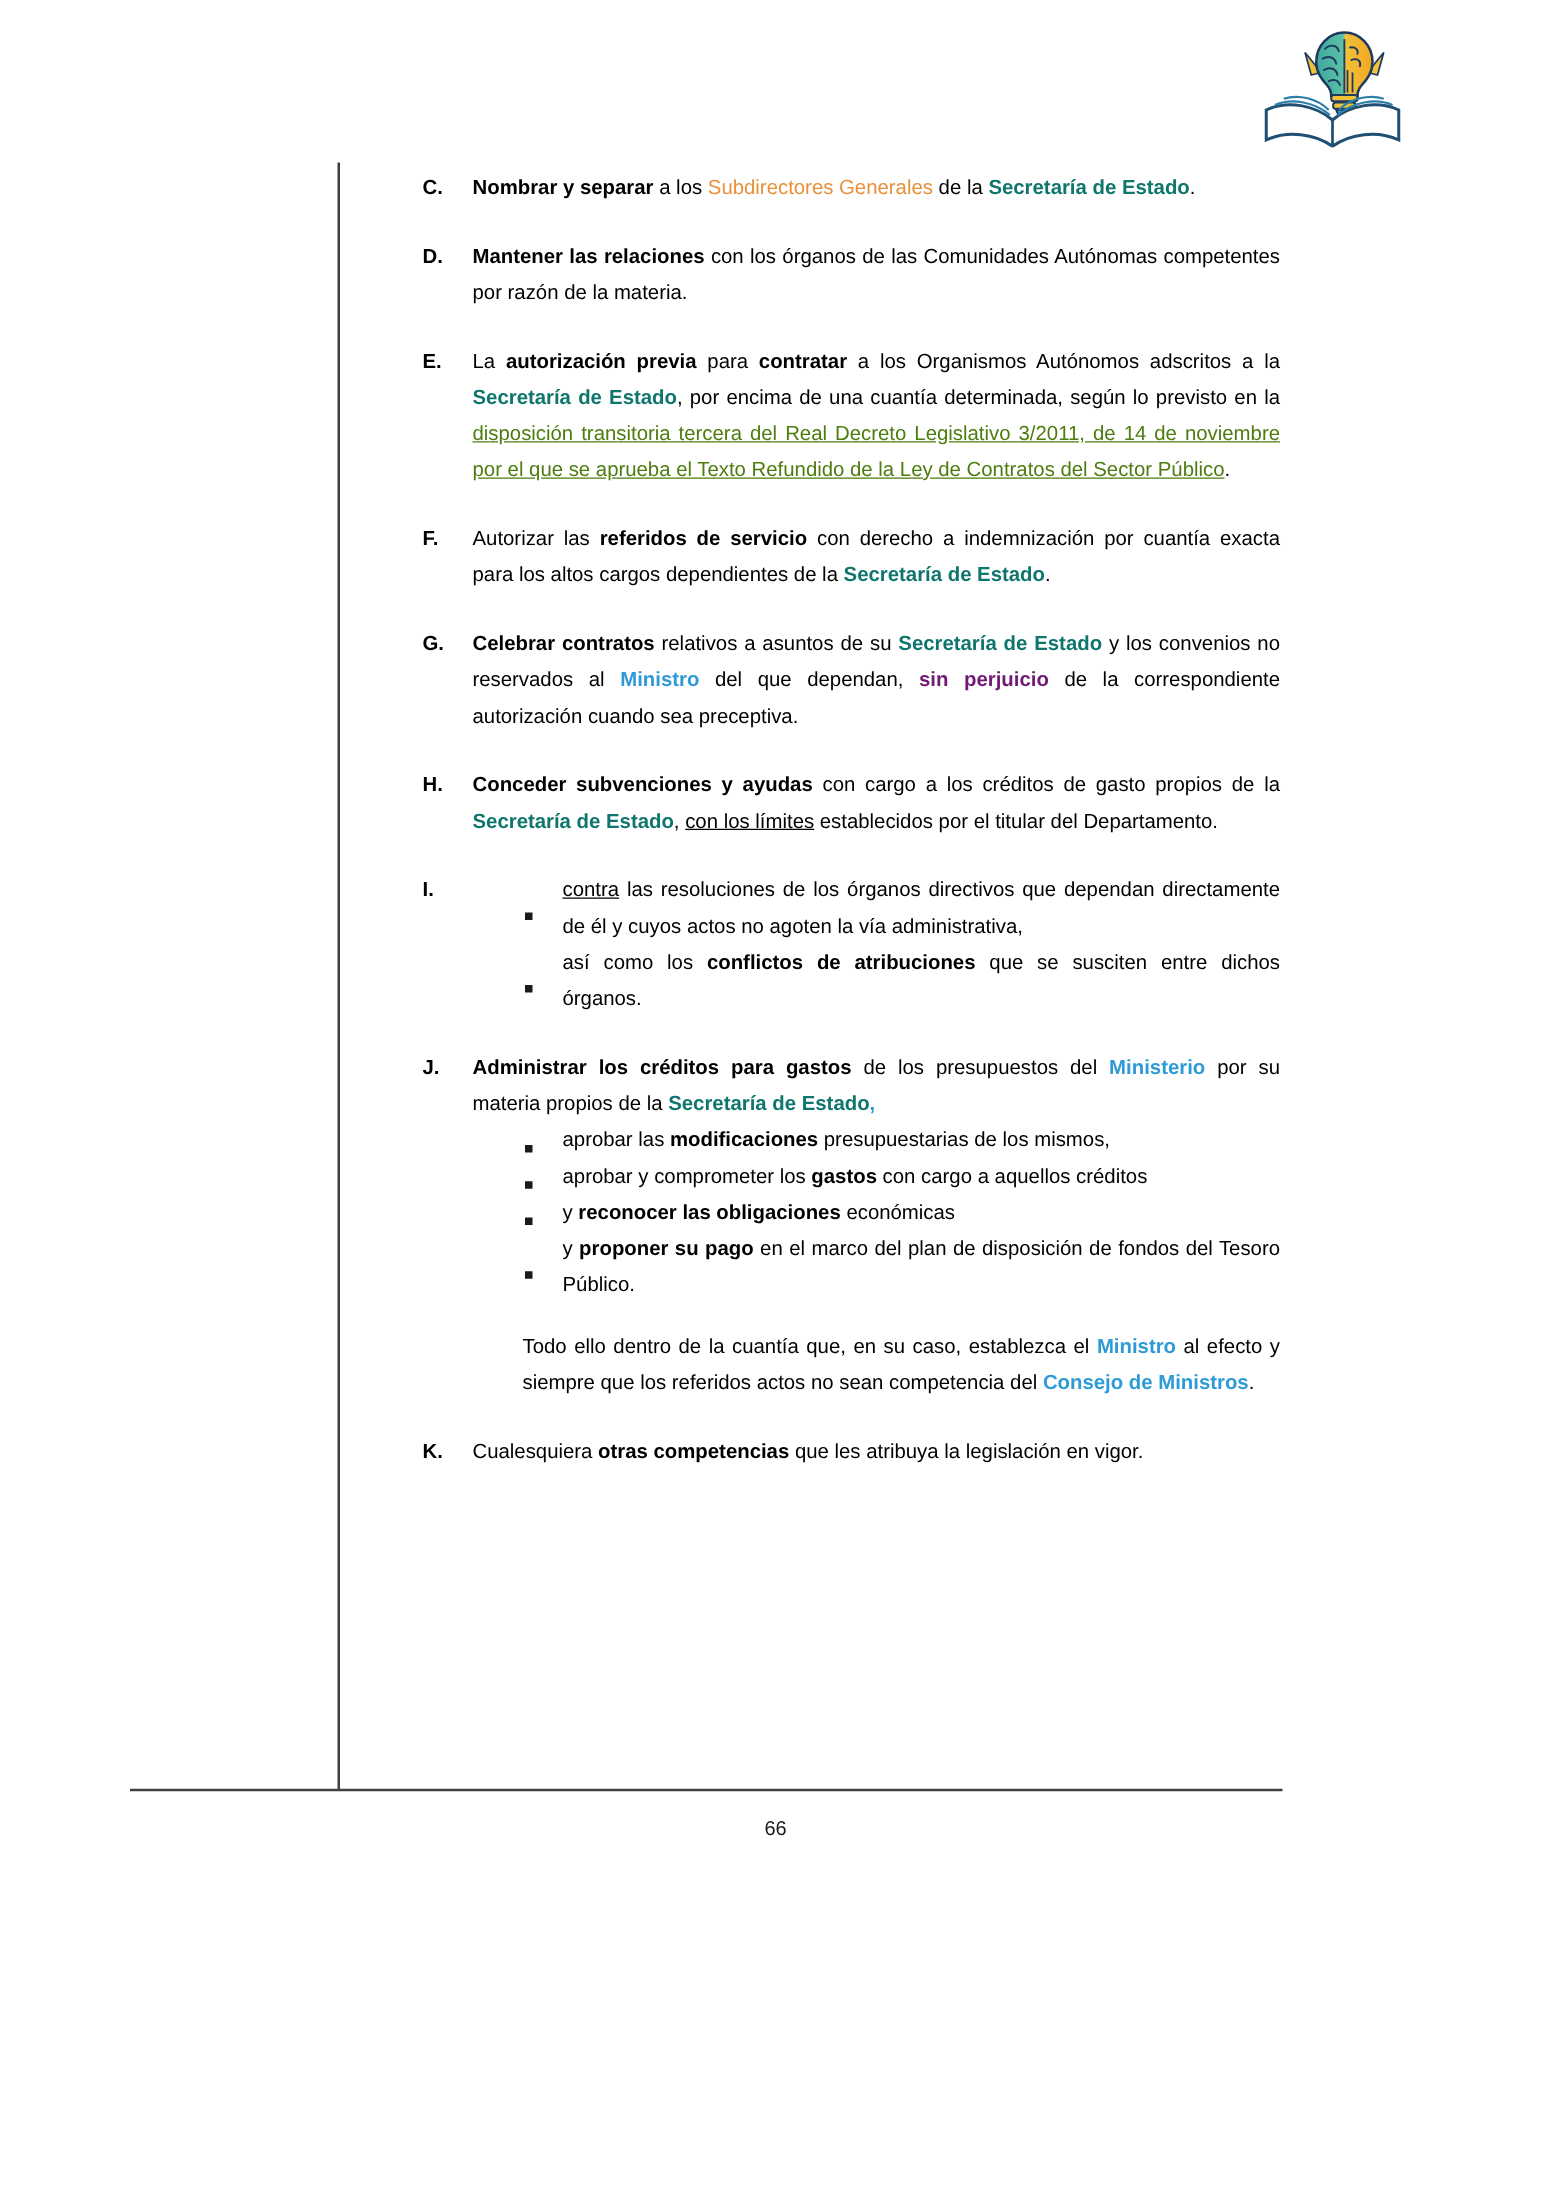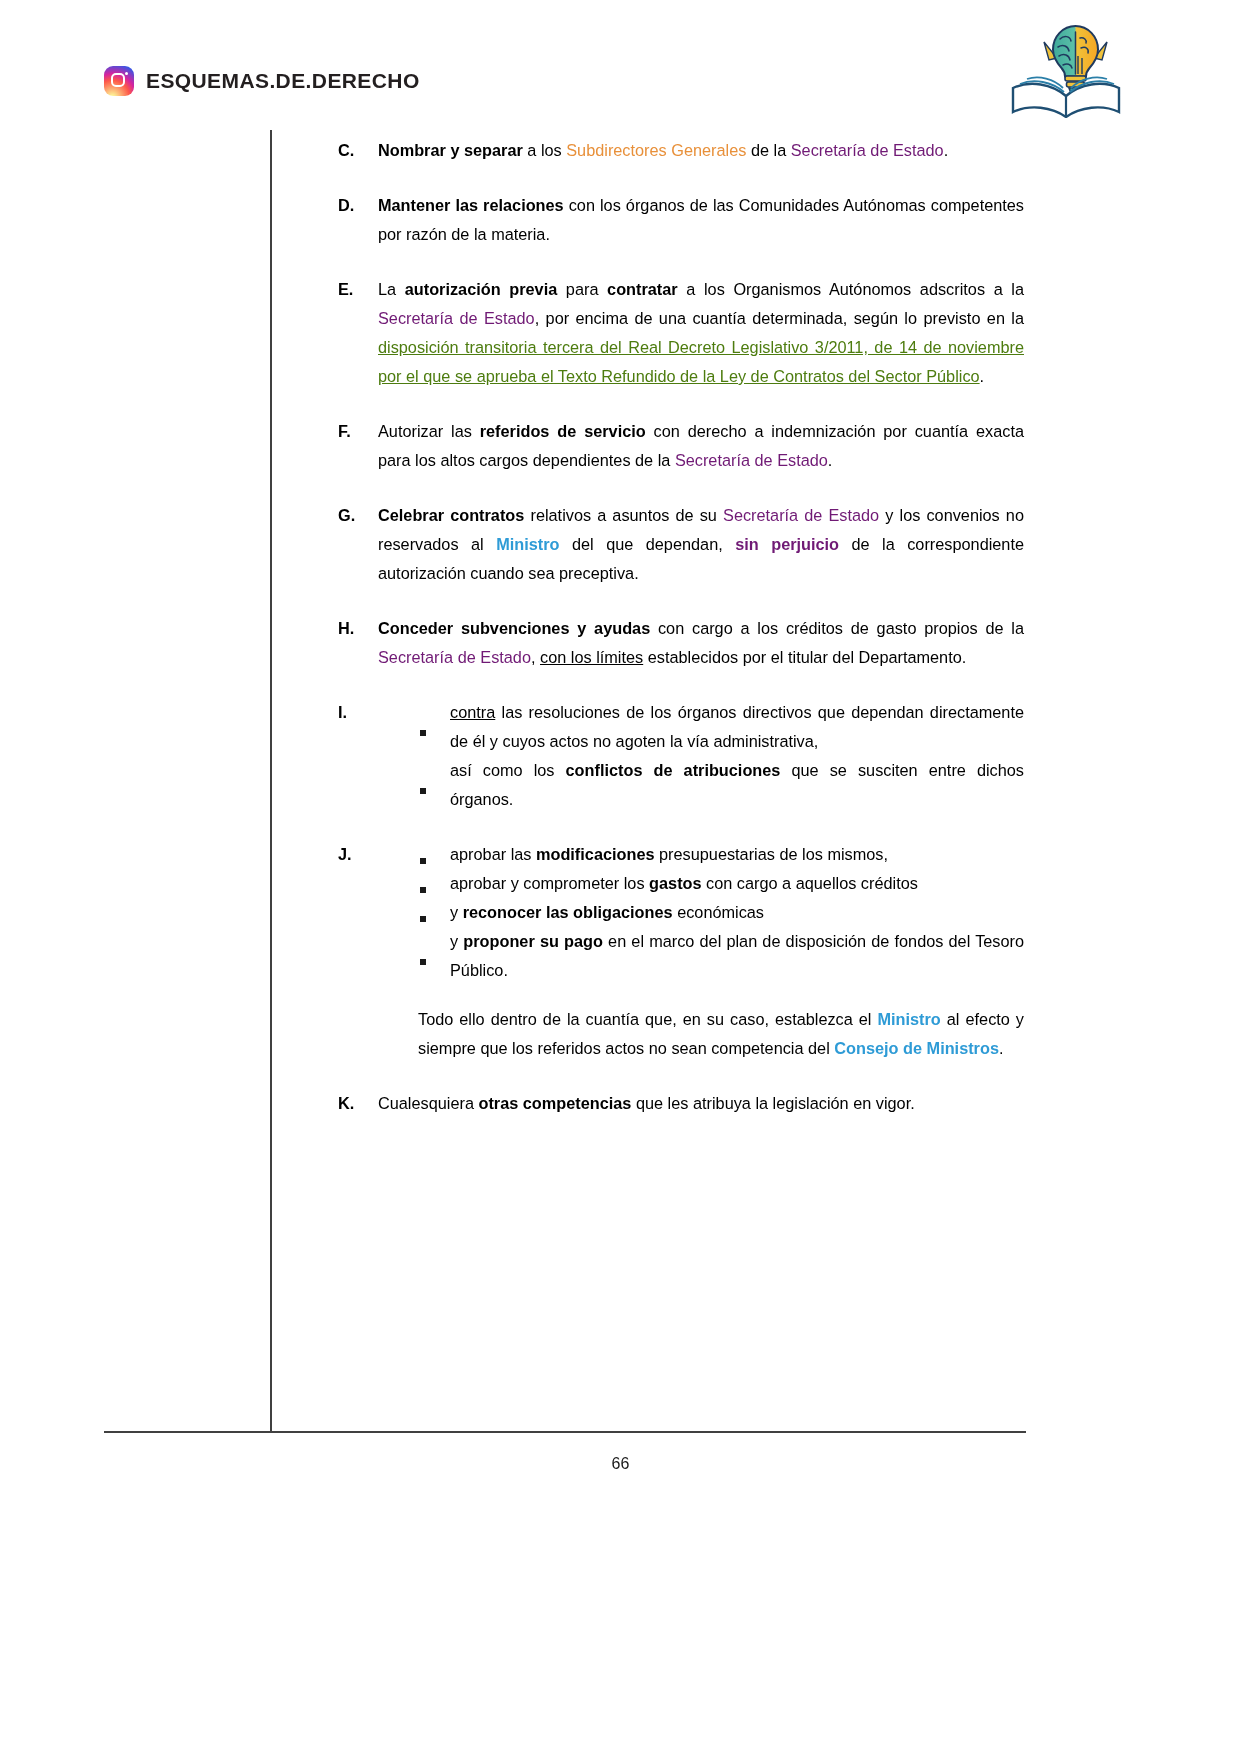--- a/index.html
+++ b/index.html
@@ -149,21 +149,21 @@
   .tail {
     margin-top: 20px;
     margin-left: 40px;
     font-size: 16.3px;
     line-height: 29px;
     text-align: justify;
   }
 
   
   b, .b { font-weight: bold; }
-  .pink { color: #701a75; font-weight: normal; }
+  .pink { color: #0f766e; font-weight: bold; }
   .orange { color: #e8903a; font-weight: normal; }
   .blue { color: #2e9bd6; font-weight: bold; }
   .red { color: #701a75; font-weight: bold; }
   .link {
     color: #4d7c0f;
     text-decoration: underline;
   }
   .ul { text-decoration: underline; }
 
   
@@ -174,24 +174,20 @@
     width: 1241px;
     text-align: center;
     font-size: 16px;
     color: #1a1a1a;
   }
 </style>
 </head>
 <body>
 
 <div id="header">
-  <div id="brand">
-    <span class="ig-icon"></span>
-    <span id="brand-text">ESQUEMAS.DE.DERECHO</span>
-  </div>
 
   <div id="logo-mark">
     <svg viewBox="0 0 118 96" width="118" height="96" aria-hidden="true">
 
       <defs>
         <linearGradient id="bulbg" x1="0" y1="0" x2="1" y2="0">
           <stop offset="0%" stop-color="#3fa99b"></stop>
           <stop offset="48%" stop-color="#5cc0a8"></stop>
           <stop offset="52%" stop-color="#f0c23a"></stop>
           <stop offset="100%" stop-color="#f5a623"></stop>
@@ -289,20 +285,21 @@
               <i></i>
             </span>
             <span class="txt"><span>así como los </span><span class="b">conflictos de atribuciones</span><span> que se susciten entre dichos órganos.</span></span>
           </li>
         </ul>
       </div>
     </div>
     <div class="item">
       <div class="marker">J.</div>
       <div class="body">
+        <div><span class="b">Administrar los créditos para gastos</span><span> de los presupuestos del </span><span class="blue">Ministerio</span><span> por su materia propios de la </span><span class="pink">Secretaría de Estado</span><span class="blue">,</span></div>
         <ul class="sublist">
           <li class="nojust">
             <span class="sq">
               <i></i>
             </span>
             <span class="txt"><span>aprobar las </span><span class="b">modificaciones</span><span> presupuestarias de los mismos,</span></span>
           </li>
           <li class="nojust">
             <span class="sq">
               <i></i>

